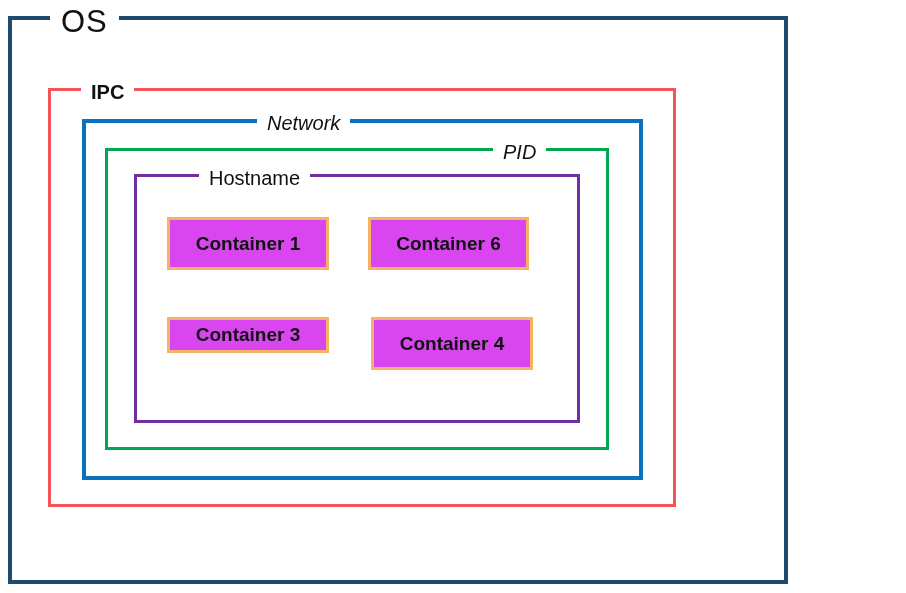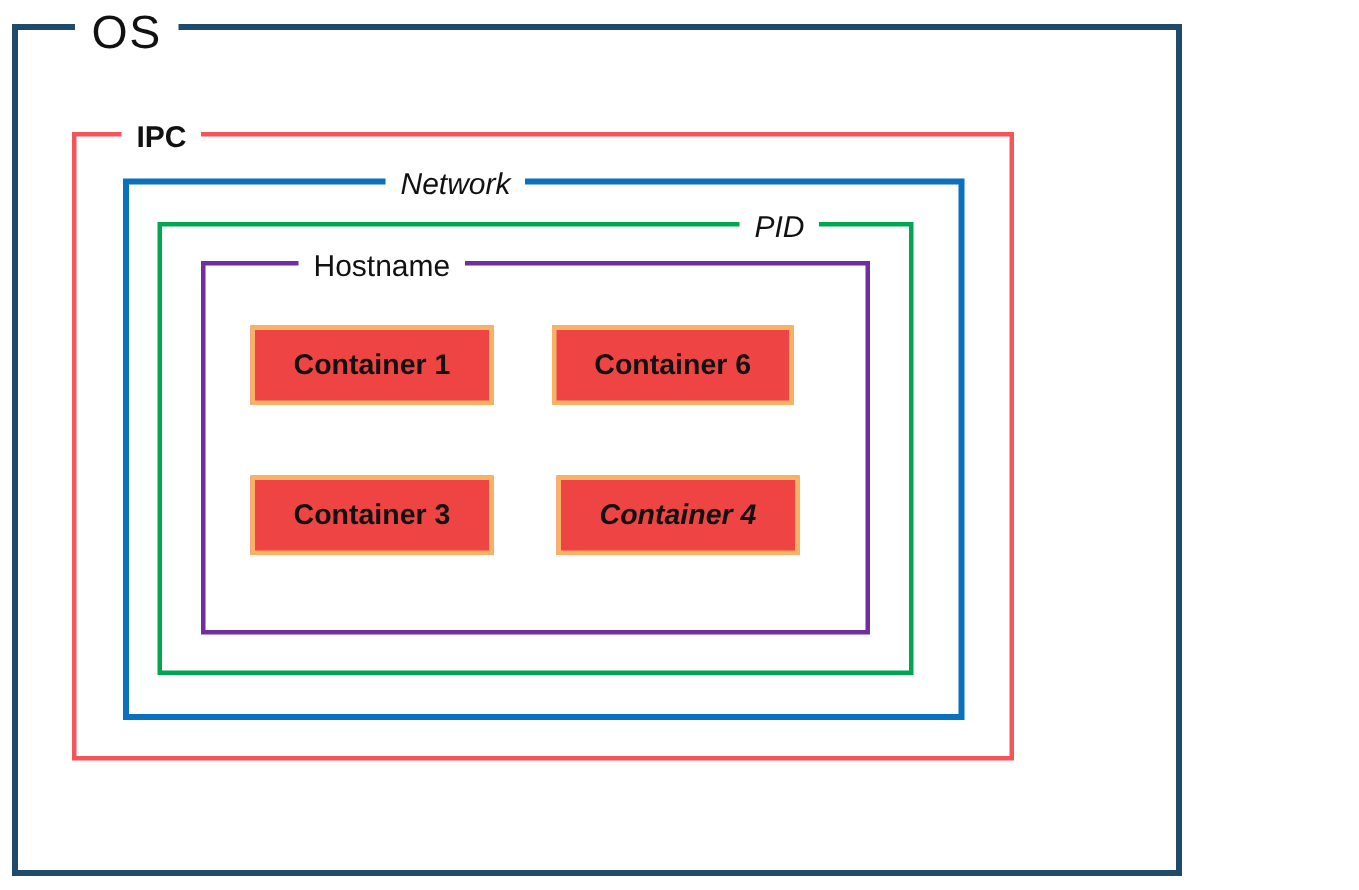--- a/index.html
+++ b/index.html
@@ -88,34 +88,34 @@
     padding: 0 10px;
     font-size: 20px;
     line-height: 26px;
     font-weight: 400;
   }
   
   .container-box {
     position: absolute;
     box-sizing: border-box;
     border: 3px solid #F8B266;
-    background: #ef4444;
+    background: #d946ef;
     display: flex;
     align-items: center;
     justify-content: center;
   }
   .container-label {
     font-size: 19px;
     font-weight: 700;
     color: #111111;
     white-space: nowrap;
   }
   .pos-c1 { left: 167px; top: 217px; width: 162px; height: 53px; }
   .pos-c2 { left: 368px; top: 217px; width: 161px; height: 53px; }
-  .pos-c3 { left: 167px; top: 317px; width: 162px; height: 53px; }
+  .pos-c3 { left: 167px; top: 317px; width: 162px; height: 36px; }
   .pos-c4 { left: 371px; top: 317px; width: 162px; height: 53px; }
 </style>
 </head>
 <body>
 
 <div class="canvas">
 
   <div class="ns-box box-os" style="border-color: rgb(31, 74, 107);">
     <span class="ns-label label-os">OS</span>
 
@@ -142,17 +142,17 @@
   </div>
 
   <div class="container-box pos-c2" style="border-color: rgb(248, 178, 102);">
     <span class="container-label">Container 6</span>
   </div>
 
   <div class="container-box pos-c3" style="border-color: rgb(248, 178, 102);">
     <span class="container-label">Container 3</span>
   </div>
 
-  <div class="container-box pos-c4" style="border-color: rgb(248, 178, 102); font-style: italic;">
+  <div class="container-box pos-c4" style="border-color: rgb(248, 178, 102);">
     <span class="container-label">Container 4</span>
   </div>
 
 </div>
 
 </body></html>

